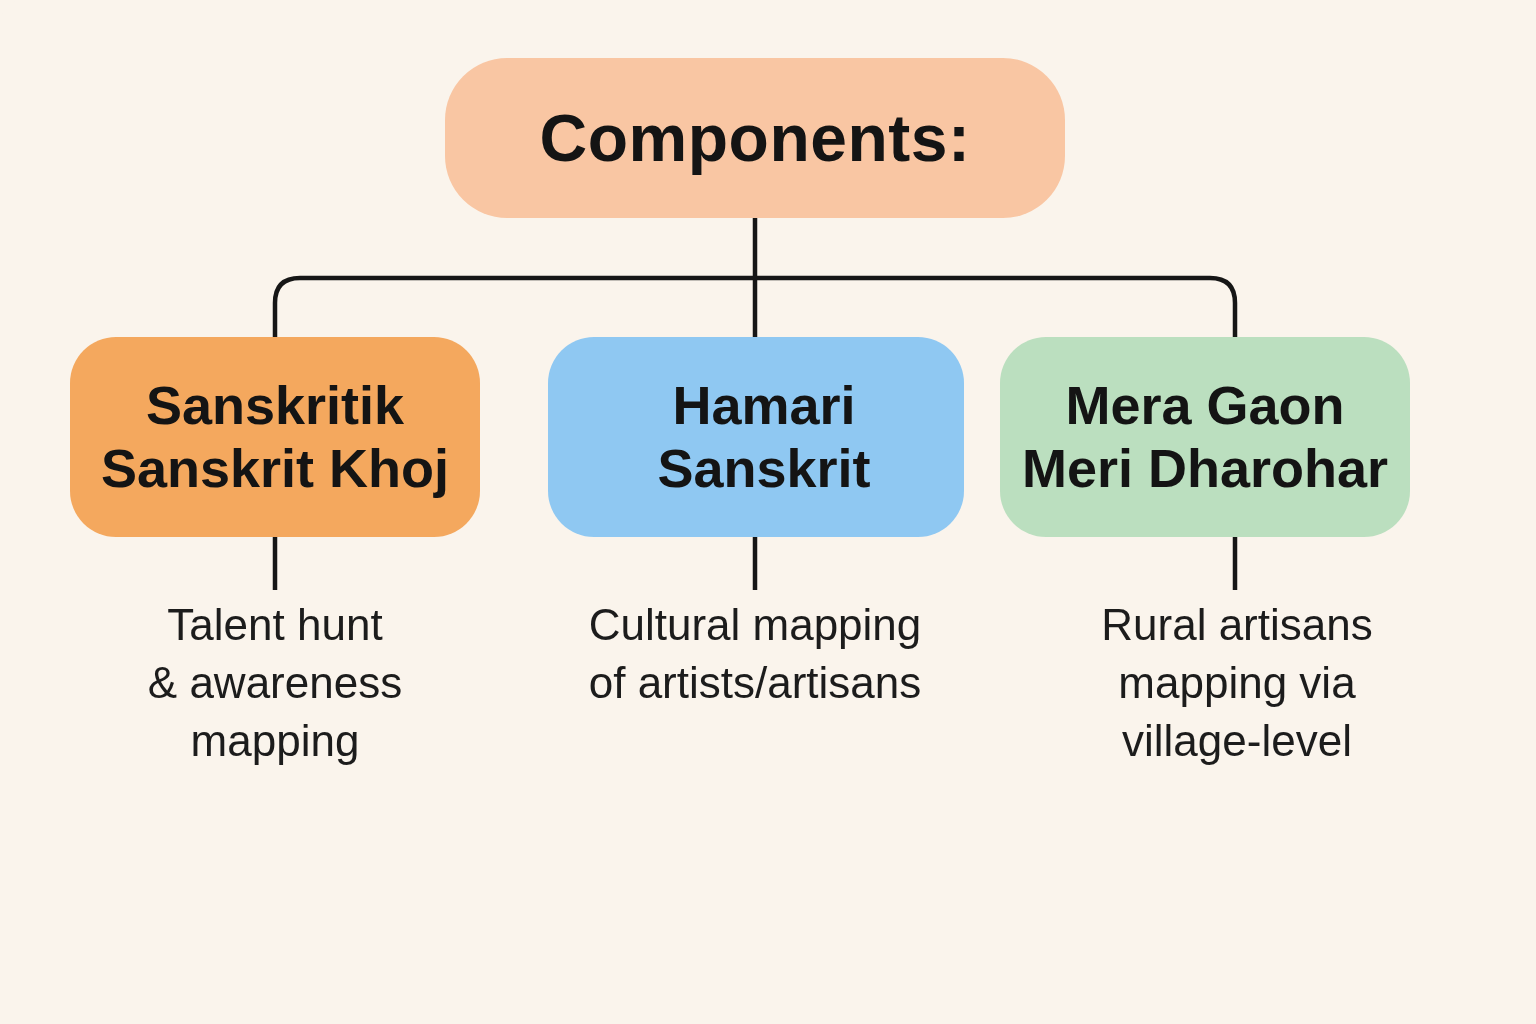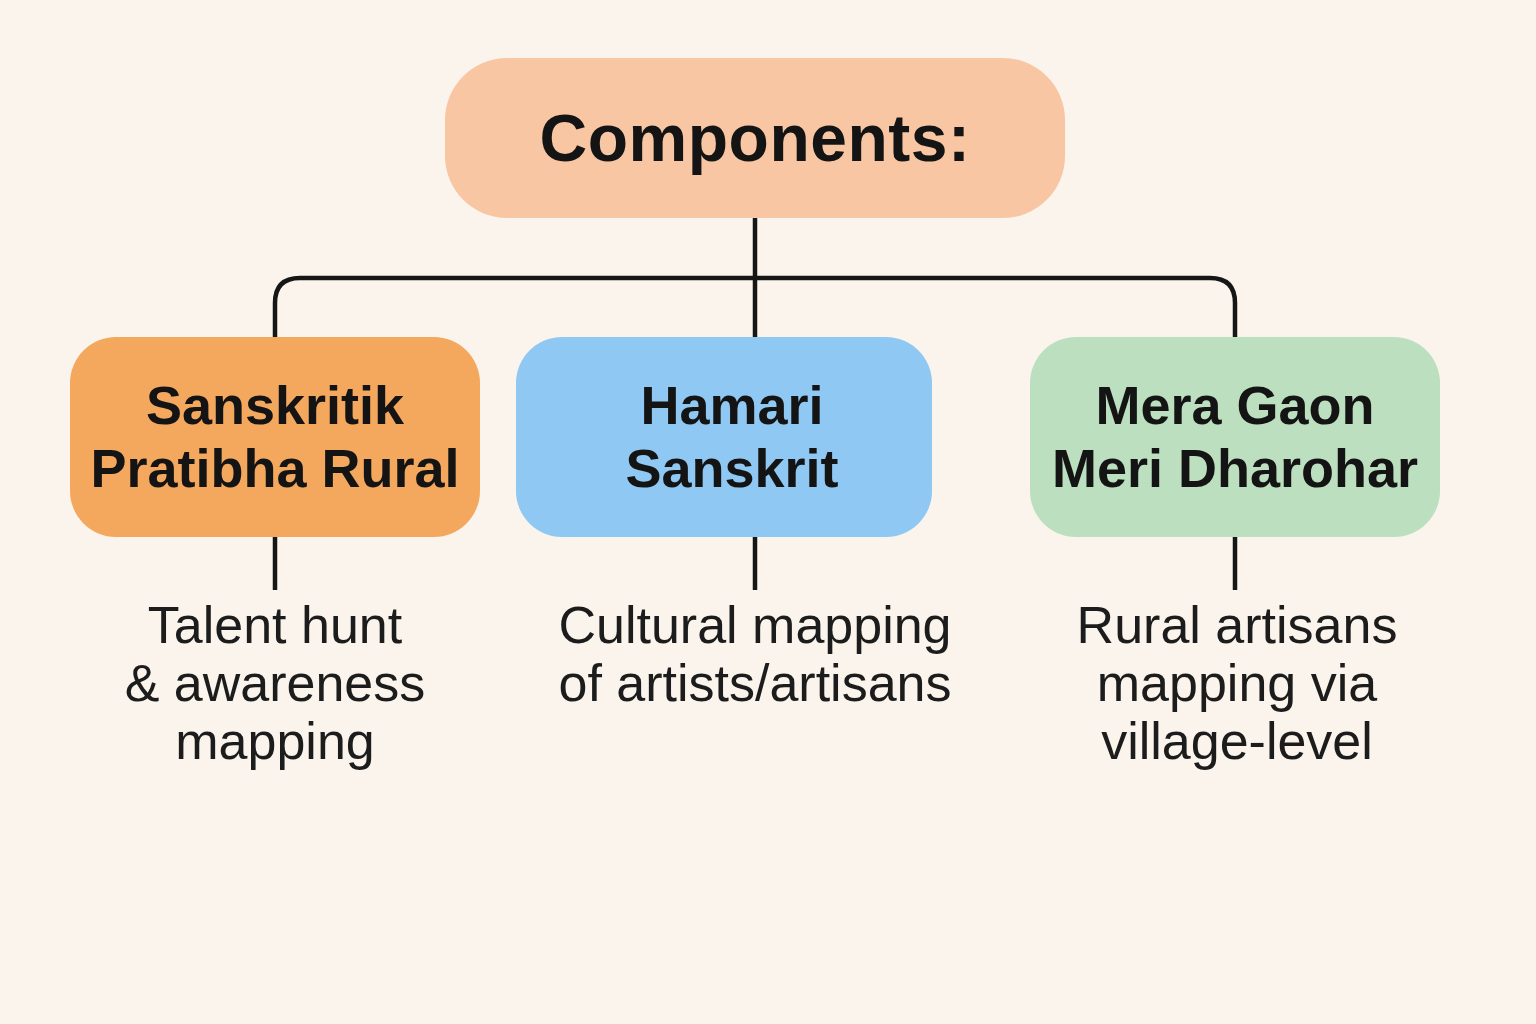--- a/index.html
+++ b/index.html
@@ -42,29 +42,29 @@
   }
   .child-node {
     top: 337px;
     width: 410px; height: 200px;
     border-radius: 46px;
     font-size: 54px;
     font-weight: 700;
     line-height: 63px;
   }
   .child-node.pos-0 { left: 70px;  }
-  .child-node.pos-1 { left: 516px; width: 416px; padding-left: 16px; }
-  .child-node.pos-2 { left: 1030px; }
+  .child-node.pos-1 { left: 548px; width: 416px; padding-left: 16px; }
+  .child-node.pos-2 { left: 1000px; }
   .node-title-line { display: block; }
   .description {
     position: absolute;
     top: 596px;
     width: 420px;
     text-align: center;
-    font-size: 52px;
+    font-size: 44px;
     font-weight: 400;
     line-height: 58px;
     color: #1c1c1c;
   }
   .description.pos-0 { left: 65px;  }
   .description.pos-1 { left: 545px; }
   .description.pos-2 { left: 1027px; }
   .desc-line { display: block; }
 </style>
 </head>
@@ -83,21 +83,21 @@
     <path d="M1235 537 L1235 590" fill="none" stroke="#161616" stroke-width="4.5"></path>
   </svg>
 
   <div class="node root-node" style="background: rgb(249, 198, 163);">
     <span>Components:</span>
   </div>
 
   <div class="node child-node pos-0" style="background: rgb(244, 168, 94);">
     <div>
       <span class="node-title-line">Sanskritik</span>
-      <span class="node-title-line">Pratibha Rural</span>
+      <span class="node-title-line">Sanskrit Khoj</span>
     </div>
   </div>
 
   <div class="node child-node pos-1" style="background: rgb(143, 200, 242);">
     <div>
       <span class="node-title-line">Hamari Sanskrit</span>
     </div>
   </div>
 
   <div class="node child-node pos-2" style="background: rgb(187, 223, 191);">

